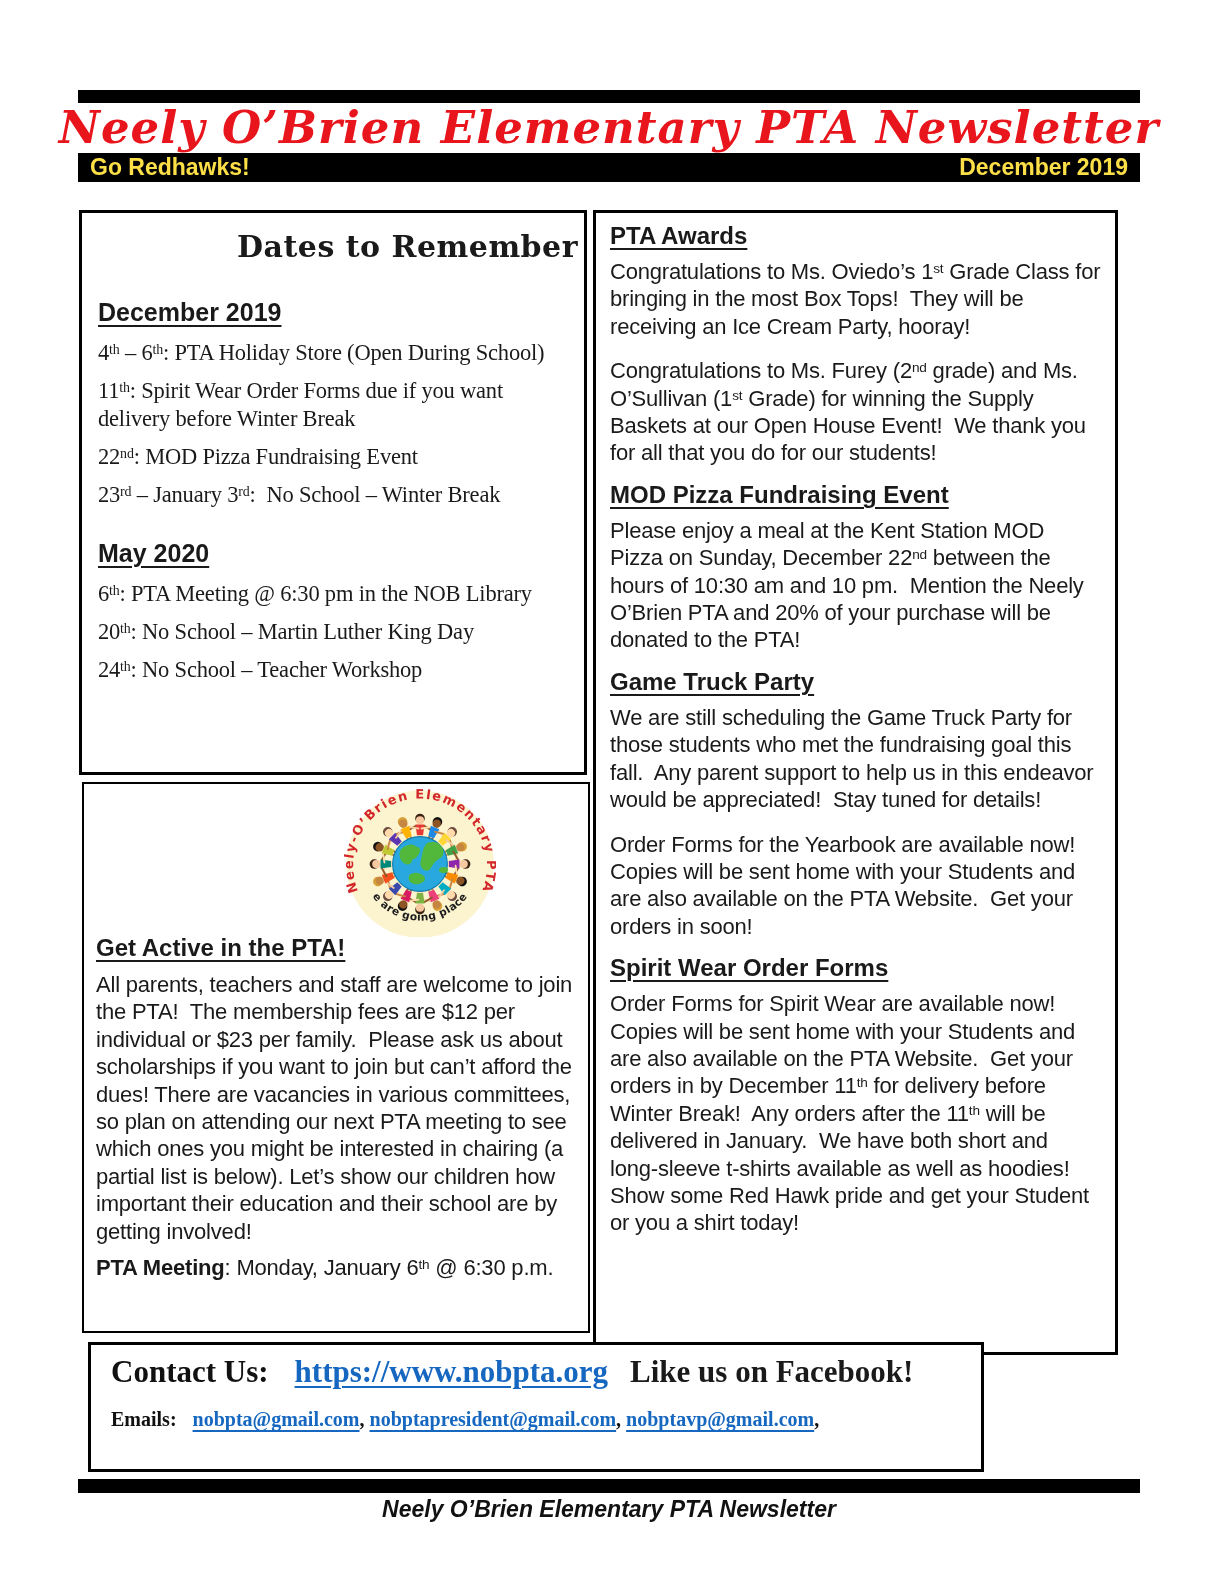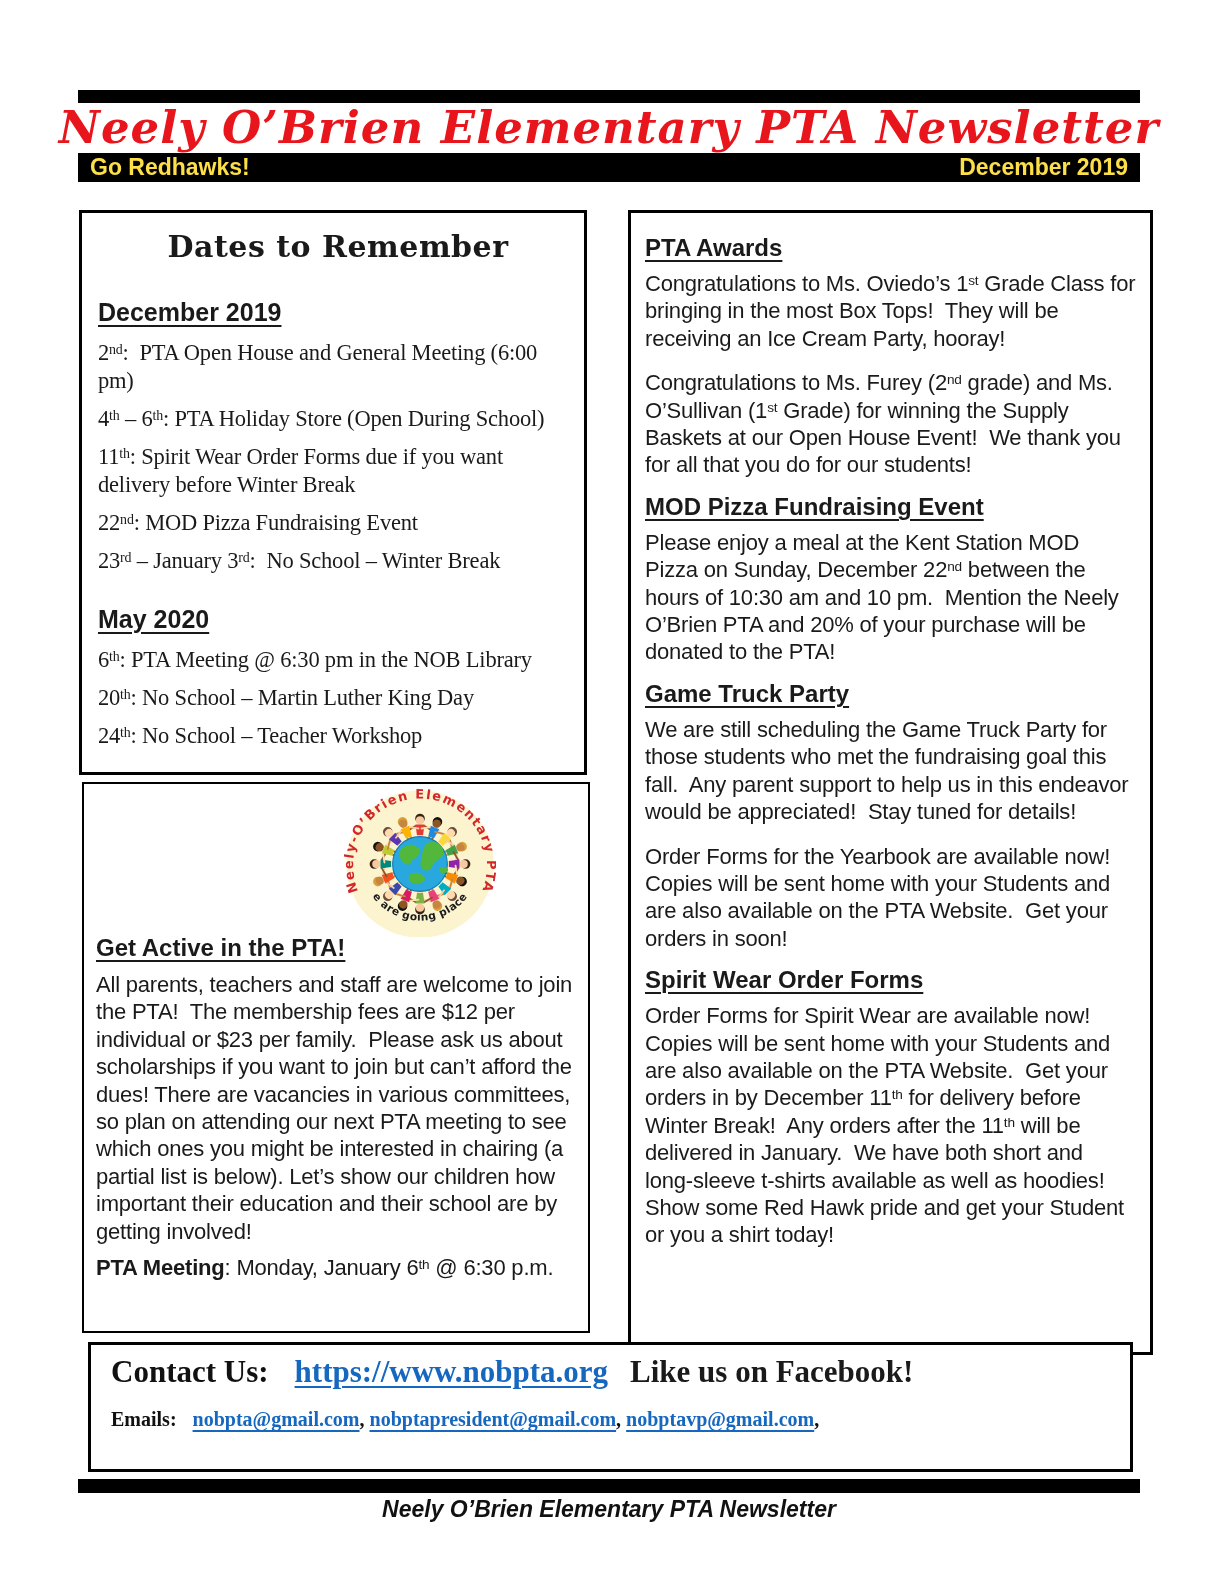--- a/index.html
+++ b/index.html
@@ -25,21 +25,21 @@
   .bar-bottom{
     height:29px; background:#000; color:#fde047; display:flex; align-items:center;
     justify-content:space-between; padding:0 12px; font-weight:bold; font-size:23px;
   }
 
   
   .box{ position:absolute; border:3px solid #000; background:#fff; }
   .dates-box{ left:79px; top:210px; width:508px; height:565px; padding:14px 6px 0 16px; }
   .dates-box h2{
     font-family:"DejaVu Serif", serif; font-size:30px; font-weight:bold;
-    text-align:center; letter-spacing:.5px; margin-top:2px;
+    text-align:right; letter-spacing:.5px; margin-top:2px;
   }
   .date-heading{
     font-size:25px; font-weight:bold; text-decoration:underline;
     text-decoration-thickness:2px; text-underline-offset:4px; margin:30px 0 12px;
   }
   #dates-groups .date-heading:first-child{ margin-top:34px; }
   .date-item{
     font-family:"Liberation Serif", serif; font-size:22.5px; line-height:28px;
     letter-spacing:-0.2px; margin-top:10px; white-space:pre-wrap;
   }
@@ -50,28 +50,28 @@
   .logo .arc-bot{ font-family:"DejaVu Sans", sans-serif; font-size:14px; font-weight:bold; fill:#1b1b1b; letter-spacing:.5px; }
   .sec-heading{
     font-size:24px; font-weight:bold; text-decoration:underline;
     text-decoration-thickness:2px; text-underline-offset:4px;
   }
   .active-box .sec-heading{ margin-top:150px; }
   .para{ font-size:22px; line-height:27.4px; letter-spacing:-0.2px; white-space:pre-wrap; }
   .active-box .para{ margin-top:9px; width:486px; }
   .meeting{ margin-top:26px; }
 
-  .right-box{ left:628px; top:210px; width:525px; height:1145px; padding:18px 14px 0 14px; }
+  .right-box{ left:593px; top:210px; width:525px; height:1145px; padding:6px 14px 0 14px; }
   .right-box .sec-heading{ margin:14px 0 8px; }
   .right-box .sec-heading:first-child{ margin-top:3px; }
   .right-box .para + .para{ margin-top:17px; }
 
   
   .contact-box{
-    left:88px; top:1342px; width:1045px; height:130px; z-index:5;
+    left:88px; top:1342px; width:896px; height:130px; z-index:5;
     padding:8px 10px 0 20px; font-family:"Liberation Serif", serif; font-weight:bold;
   }
   .c-line1{ font-size:31px; line-height:38px; white-space:nowrap; }
   .c-line2{ font-size:20px; line-height:36px; white-space:nowrap; margin-top:10px; }
   .c-line3{ font-size:30px; line-height:36px; text-align:center; }
   .c-label{ color:#111; margin-right:26px; }
   .c-label.tight{ margin-right:16px; }
   .link, .email-link{ color:var(--link-blue); text-decoration:underline; text-decoration-thickness:2px; text-underline-offset:4px; }
   .link{ margin-right:22px; }
   .comma{ color:#111; }
@@ -96,21 +96,20 @@
     <div class="bar-bottom">
       <span>Go Redhawks!</span>
       <span>December 2019</span>
     </div>
   </header>
 
   <section class="box dates-box">
     <h2>Dates to Remember</h2>
     <div id="dates-groups">
         <div class="date-heading">December 2019</div>
-        <div class="date-item">2<sup>nd</sup>:  PTA Open House and General Meeting (6:00 pm)</div>
         <div class="date-item">4<sup>th</sup> – 6<sup>th</sup>: PTA Holiday Store (Open During School)</div>
         <div class="date-item">11<sup>th</sup>: Spirit Wear Order Forms due if you want delivery before Winter Break</div>
         <div class="date-item">22<sup>nd</sup>: MOD Pizza Fundraising Event</div>
         <div class="date-item">23<sup>rd</sup> – January 3<sup>rd</sup>:  No School – Winter Break</div>
         <div class="date-heading">May 2020</div>
         <div class="date-item">6<sup>th</sup>: PTA Meeting @ 6:30 pm in the NOB Library</div>
         <div class="date-item">20<sup>th</sup>: No School – Martin Luther King Day</div>
         <div class="date-item">24<sup>th</sup>: No School – Teacher Workshop</div>
       </div>
   </section>

